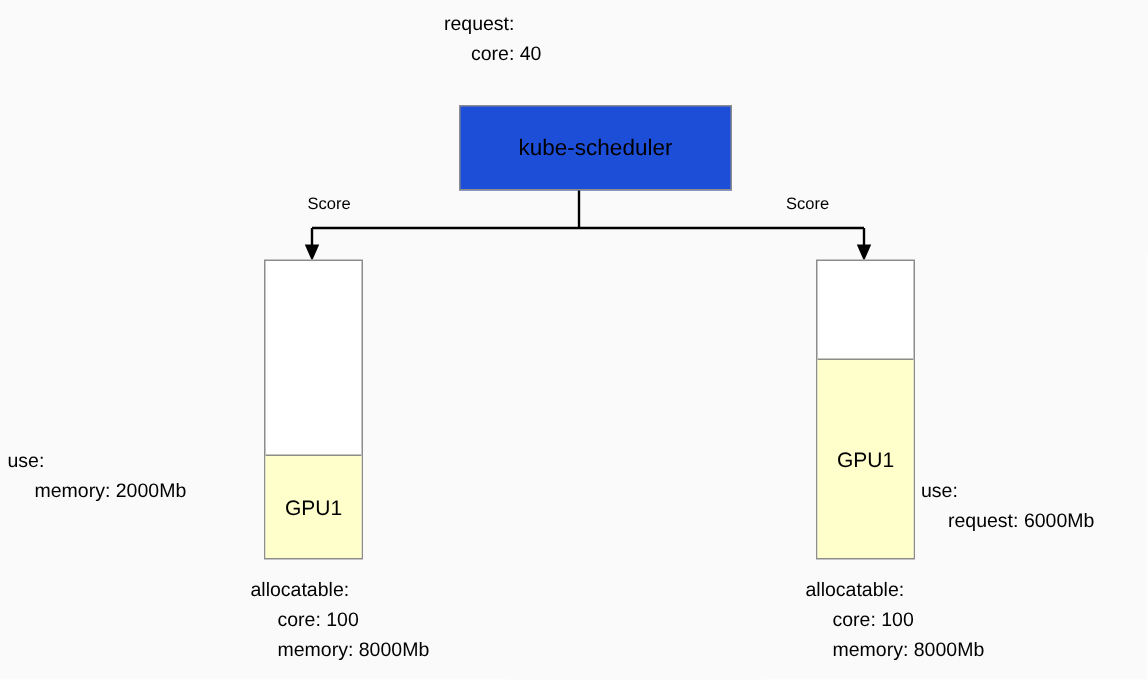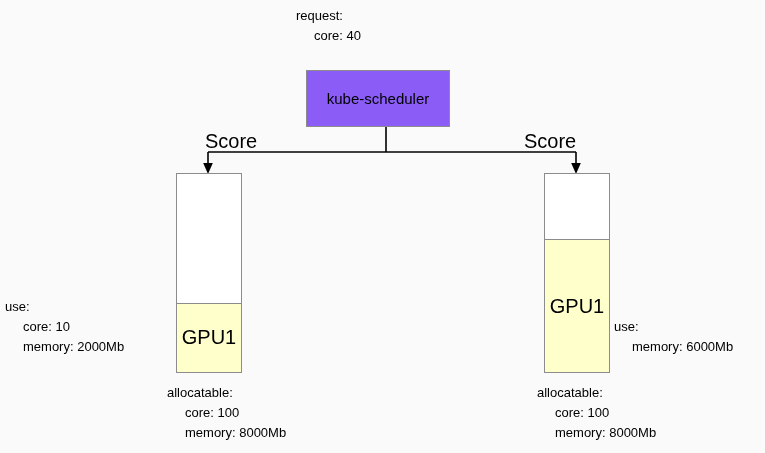--- a/index.html
+++ b/index.html
@@ -31,23 +31,23 @@
   .txt-block .sub {
     display: block;
     padding-left: 18px;
   }
 
   
   .sched-box {
     position: absolute;
     left: 306px;
     top: 70px;
-    width: 144px;
+    width: 182px;
     height: 57px;
-    background: #8b5cf6;
+    background: #1d4ed8;
     border: 1px solid #8c8c8c;
     box-sizing: border-box;
     display: flex;
     align-items: center;
     justify-content: center;
     font-size: 15px;
   }
 
   
   .node-bar {
@@ -62,39 +62,39 @@
     position: absolute;
     left: 0;
     right: 0;
     bottom: 0;
     background: #ffffcc;
     border-top: 1px solid #8c8c8c;
     box-sizing: border-box;
     display: flex;
     align-items: center;
     justify-content: center;
-    font-size: 20px;
+    font-size: 14px;
   }
   #node-left  { left: 176px; top: 173px; }
   #node-right { left: 544px; top: 173px; }
 
   
   #connectors {
     position: absolute;
     left: 0;
     top: 0;
     width: 765px;
     height: 453px;
     pointer-events: none;
   }
 
   
   .score-label {
     position: absolute;
-    font-size: 20px;
+    font-size: 11px;
     white-space: nowrap;
   }
   #score-left  { left: 205px; top: 130px; }
   #score-right { left: 524px; top: 130px; }
 
   
   #request-block    { left: 296px; top: 6px; }
   #use-left-block   { left: 5px;  top: 297px; }
   #use-right-block  { left: 614px; top: 317px; }
   #alloc-left-block { left: 167px; top: 383px; }
@@ -140,27 +140,26 @@
   </div>
 
   <div class="node-bar" id="node-right">
     <div class="used" style="height:67%">
       <span>GPU1</span>
     </div>
   </div>
 
   <div class="txt-block" id="use-left-block">
     <span class="head">use:</span>
-    <span class="sub">core: 10</span>
     <span class="sub">memory: 2000Mb</span>
   </div>
 
   <div class="txt-block" id="use-right-block">
     <span class="head">use:</span>
-    <span class="sub">memory: 6000Mb</span>
+    <span class="sub">request: 6000Mb</span>
   </div>
 
   <div class="txt-block" id="alloc-left-block">
     <span class="head">allocatable:</span>
     <span class="sub">core: 100</span>
     <span class="sub">memory: 8000Mb</span>
   </div>
 
   <div class="txt-block" id="alloc-right-block">
     <span class="head">allocatable:</span>

